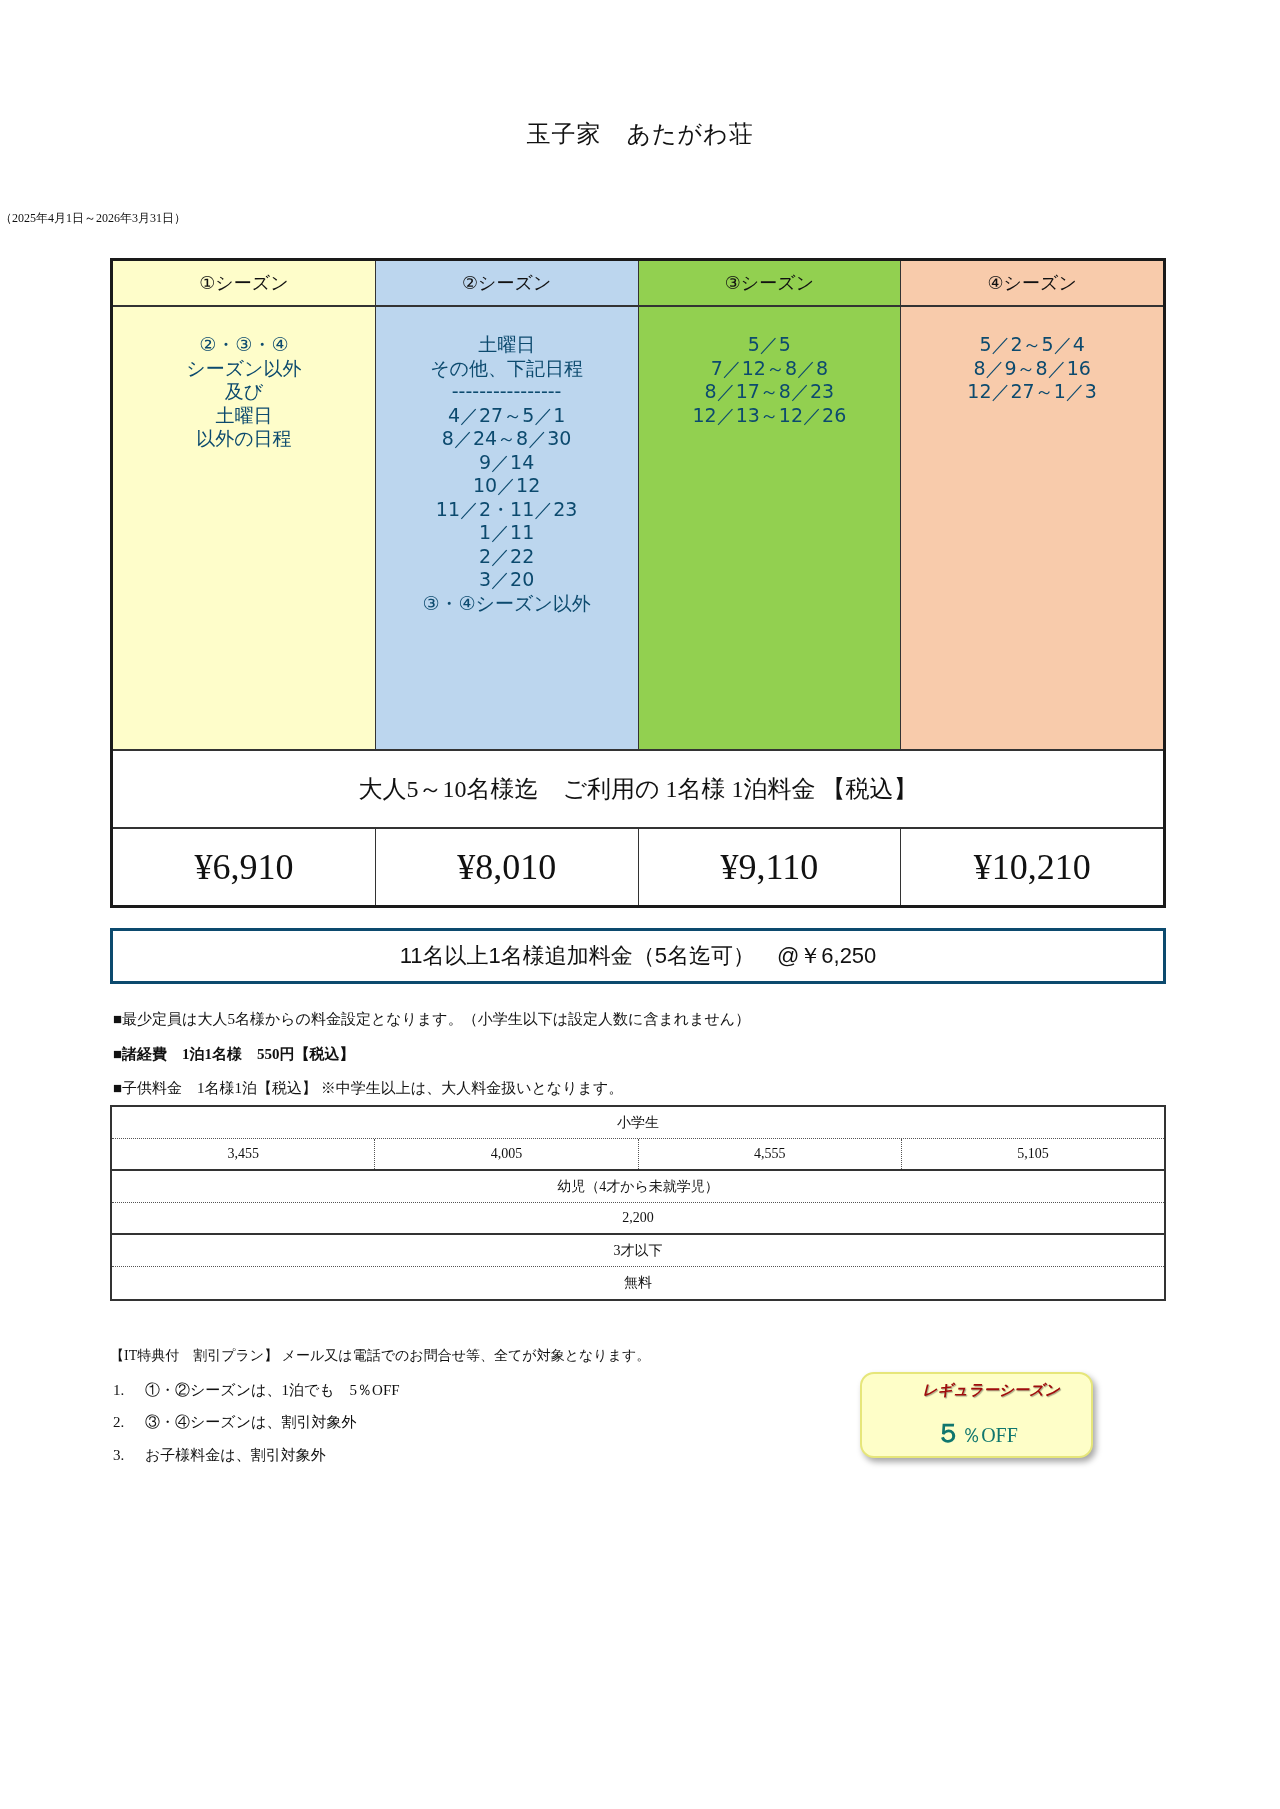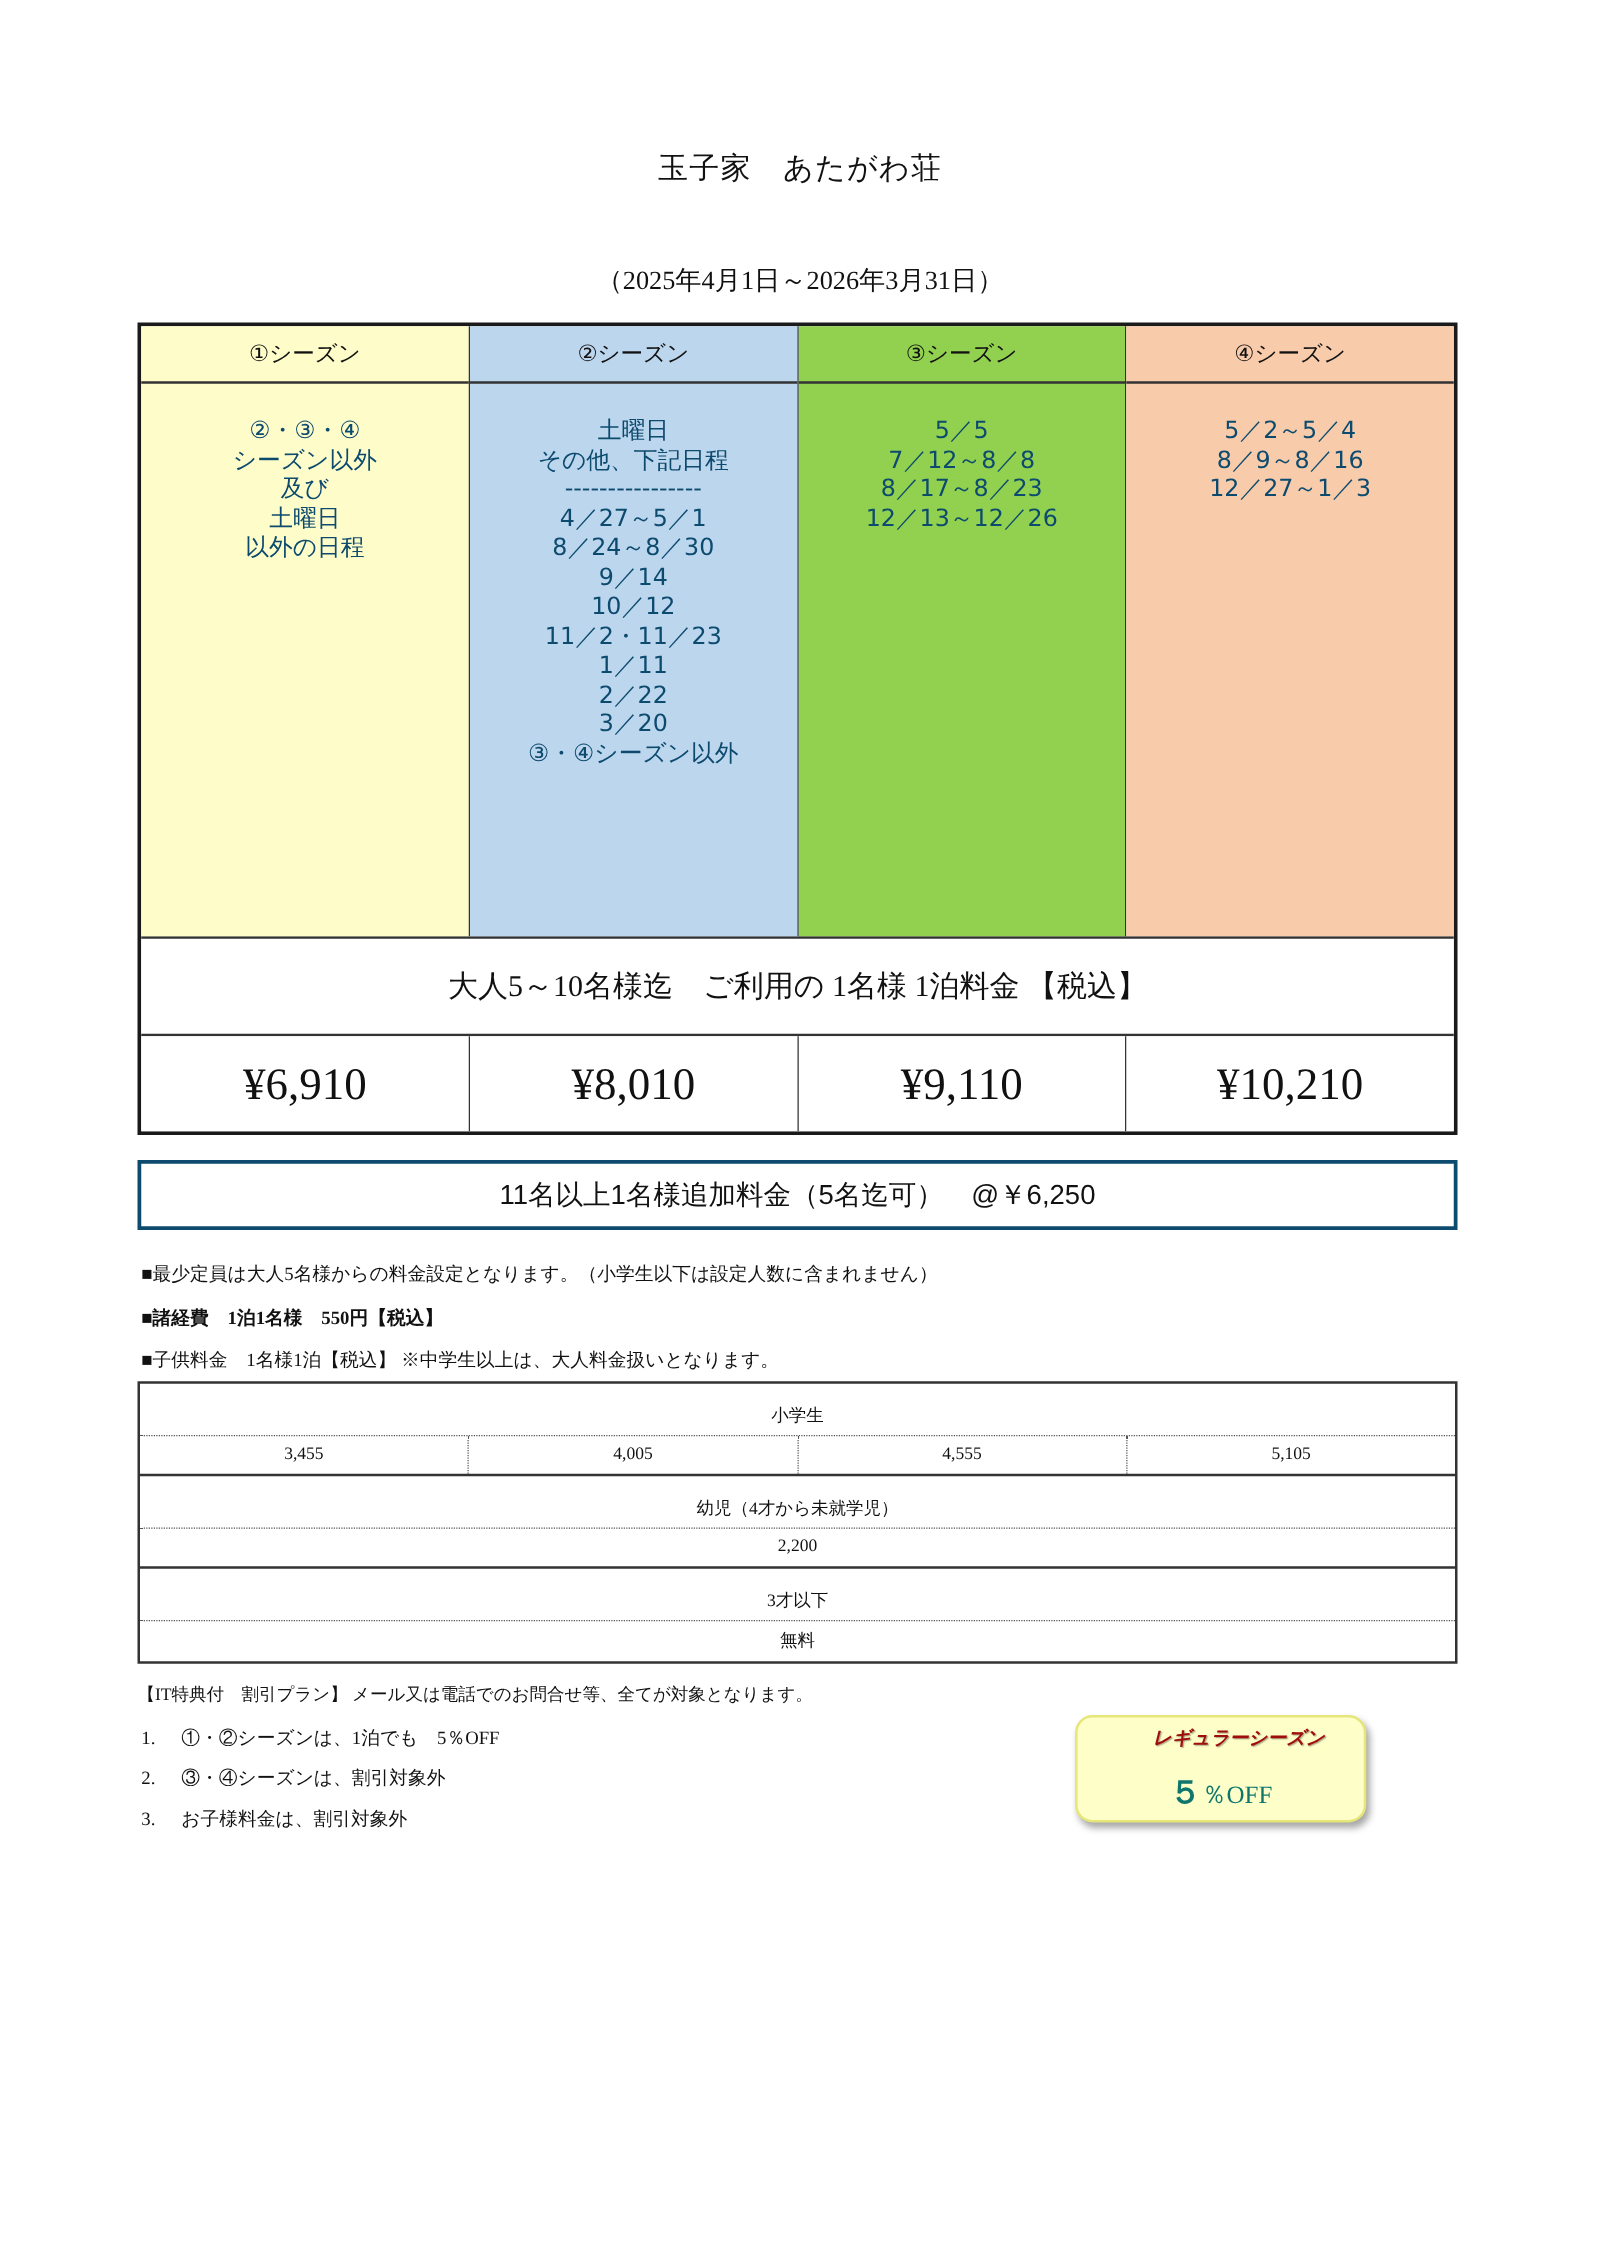--- a/index.html
+++ b/index.html
@@ -1,20 +1,20 @@
 <!DOCTYPE html>
 <html><head>
 <meta charset="utf-8">
 <style>
   * { box-sizing: border-box; margin: 0; padding: 0; }
   html, body { width: 1280px; height: 1809px; background: #ffffff; }
   body { position: relative; font-family: "DejaVu Serif", "Liberation Serif", serif; color: #111; }
 
   .title { position: absolute; top: 118px; left: 0; width: 1280px; text-align: center; font-size: 24px; letter-spacing: 1px; font-family: "DejaVu Serif", serif; }
-  .period { position: absolute; top: 210px; left: 0; width: 1280px; text-align: center; font-size: 21px; font-family: "Liberation Serif", serif; }
+  .period { position: absolute; top: 210px; left: 0; width: 1280px; font-size: 12px; font-family: "Liberation Serif", serif; }
 
   .main-table { position: absolute; left: 110px; top: 258px; width: 1056px; border: 3px solid #1a1a1a; }
   .season-row { display: flex; }
   .season-col { flex: 1; display: flex; flex-direction: column; border-right: 1.5px solid #333; }
   .season-col:last-child { border-right: none; }
   .season-head { height: 46px; display: flex; align-items: center; justify-content: center; font-family: "DejaVu Sans", sans-serif; font-size: 18px; border-bottom: 2px solid #333; }
   .season-body { height: 442px; padding-top: 26px; text-align: center; font-family: "DejaVu Sans", sans-serif; font-size: 19px; line-height: 23.5px; color: #0c4a6e; white-space: pre-line; }
   .c1 { background: #fefdca; }
   .c2 { background: #bcd6ee; }
   .c3 { background: #92d050; }
@@ -25,21 +25,21 @@
   .price-cell { flex: 1; display: flex; align-items: center; justify-content: center; font-size: 36px; font-family: "Liberation Serif", serif; border-right: 1.5px solid #333; }
   .price-cell:last-child { border-right: none; }
 
   .extra-box { position: absolute; left: 110px; top: 928px; width: 1056px; height: 56px; border: 3px solid #0c4a6e; display: flex; align-items: center; justify-content: center; font-size: 22px; font-family: Liberation Sans, sans-serif; }
 
   .note { position: absolute; left: 113px; font-size: 15px; font-family: "Liberation Serif", serif; }
   .note.bold { font-weight: bold; }
 
   .child-table { position: absolute; left: 110px; top: 1105px; width: 1056px; border: 2px solid #333; font-family: "Liberation Serif", serif; font-size: 14px; }
   .ct-row { height: 32px; display: flex; align-items: center; justify-content: center; }
-  .ct-row.dotted-bottom { border-bottom: 1px dotted #555; margin-top: 10px; }
+  .ct-row.dotted-bottom { border-bottom: 1px dotted #555; }
   .ct-row.solid-bottom { border-bottom: 2px solid #333; }
   .ct-row.split { justify-content: stretch; }
   .ct-cell { flex: 1; height: 100%; display: flex; align-items: center; justify-content: center; border-right: 1px dotted #555; }
   .ct-cell:last-child { border-right: none; }
 
   .discount-head { position: absolute; left: 110px; top: 1347px; font-size: 14px; font-family: "Liberation Serif", serif; }
   .discount-item { position: absolute; left: 113px; font-size: 15px; font-family: "Liberation Serif", serif; }
   .discount-item .num { display: inline-block; width: 32px; }
 
   .badge { position: absolute; left: 860px; top: 1372px; width: 233px; height: 86px; background: #fefec8; border: 2px solid #e6e67a; border-radius: 14px; box-shadow: 3px 4px 6px rgba(0,0,0,0.35); text-align: center; }

